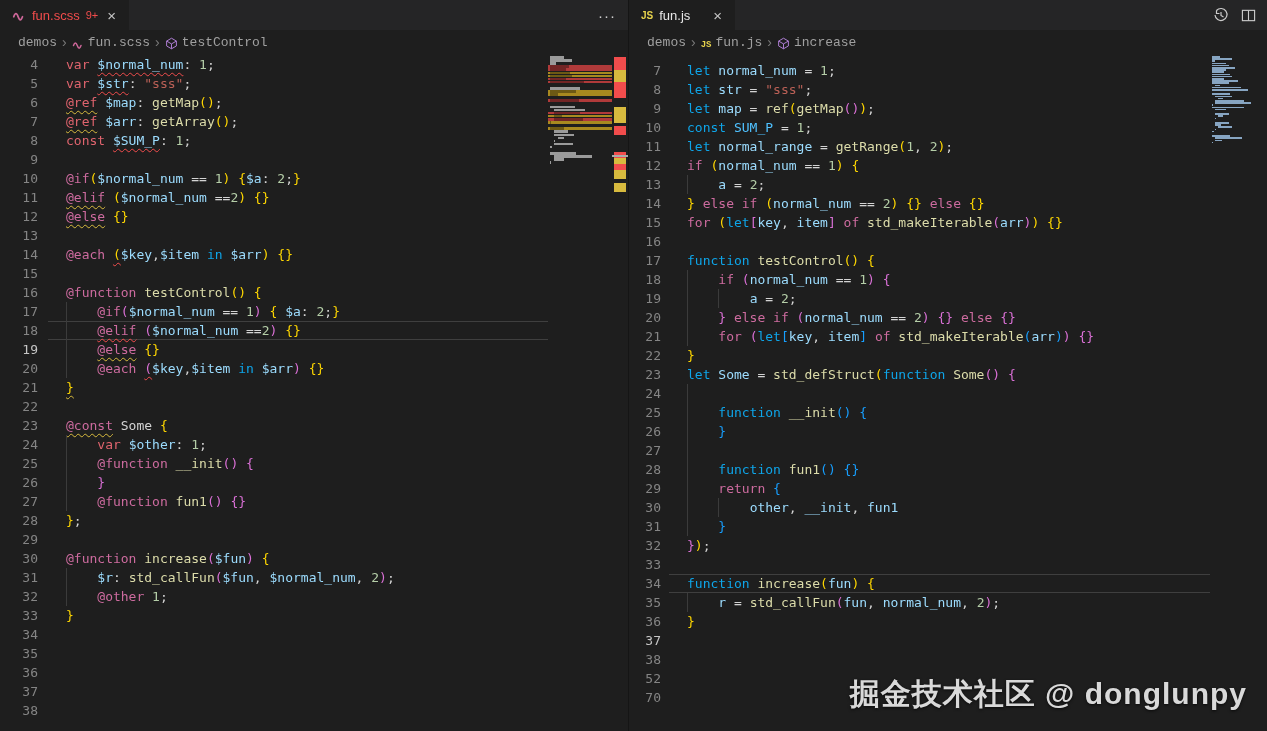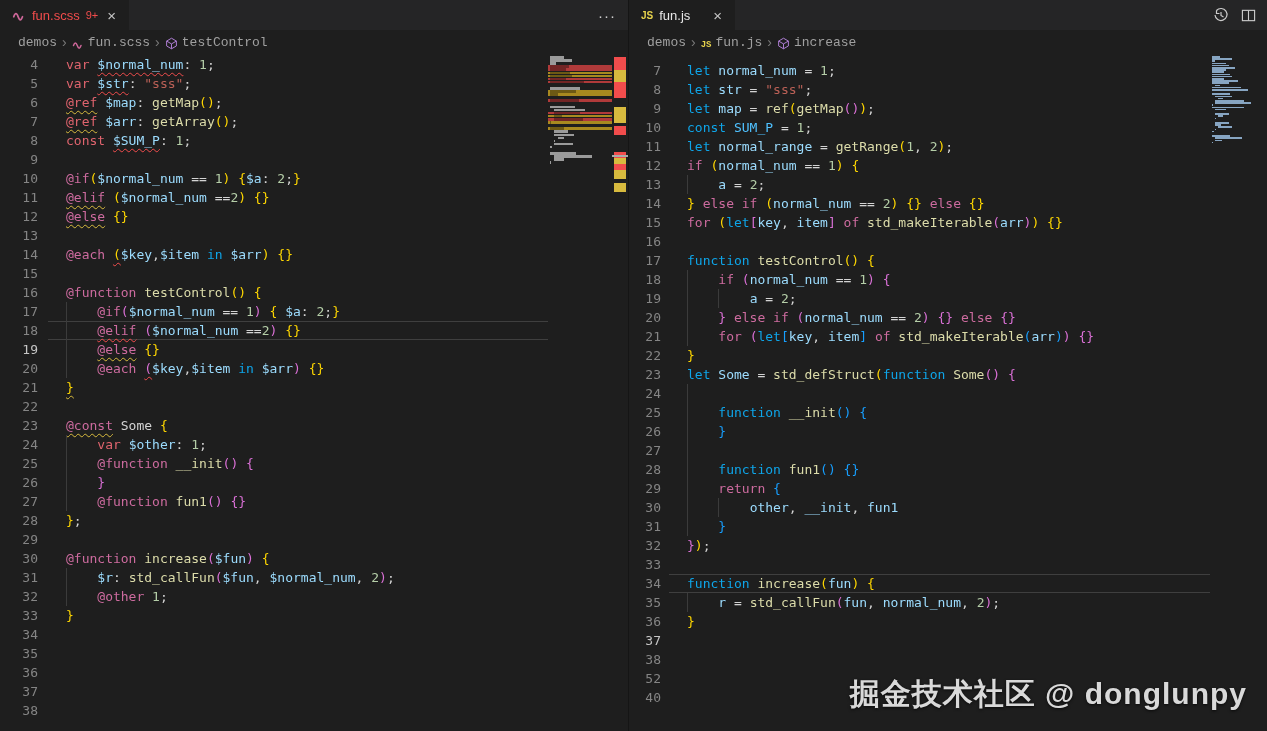--- a/index.html
+++ b/index.html
@@ -362,21 +362,21 @@
           <div class="lnum">30</div>
           <div class="lnum">31</div>
           <div class="lnum">32</div>
           <div class="lnum">33</div>
           <div class="lnum">34</div>
           <div class="lnum">35</div>
           <div class="lnum">36</div>
           <div class="lnum cur">37</div>
           <div class="lnum">38</div>
           <div class="lnum">52</div>
-          <div class="lnum">40</div>
+          <div class="lnum">70</div>
         </div>
       <div class="code" style="padding-top: 7px;">
           <div class="line"><span class="b">let </span><span class="v">normal_num</span><span class="o"> = </span><span class="n">1</span><span class="o">;</span></div>
           <div class="line"><span class="b">let </span><span class="v">str</span><span class="o"> = </span><span class="s">"sss"</span><span class="o">;</span></div>
           <div class="line"><span class="b">let </span><span class="v">map</span><span class="o"> = </span><span class="f">ref</span><span class="g">(</span><span class="f">getMap</span><span class="m">()</span><span class="g">)</span><span class="o">;</span></div>
           <div class="line"><span class="b">const </span><span class="V">SUM_P</span><span class="o"> = </span><span class="n">1</span><span class="o">;</span></div>
           <div class="line"><span class="b">let </span><span class="v">normal_range</span><span class="o"> = </span><span class="f">getRange</span><span class="g">(</span><span class="n">1</span><span class="o">, </span><span class="n">2</span><span class="g">)</span><span class="o">;</span></div>
           <div class="line"><span class="c">if</span><span class="o"> </span><span class="g">(</span><span class="v">normal_num</span><span class="o"> == </span><span class="n">1</span><span class="g">)</span><span class="o"> </span><span class="g">{</span></div>
           <div class="line"><span class="ig" style="left: calc(0ch + 18px);"></span><span class="o">    </span><span class="v">a</span><span class="o"> = </span><span class="n">2</span><span class="o">;</span></div>
           <div class="line"><span class="g">}</span><span class="o"> </span><span class="c">else</span><span class="o"> </span><span class="c">if</span><span class="o"> </span><span class="g">(</span><span class="v">normal_num</span><span class="o"> == </span><span class="n">2</span><span class="g">)</span><span class="o"> </span><span class="g">{}</span><span class="o"> </span><span class="c">else</span><span class="o"> </span><span class="g">{}</span></div>

